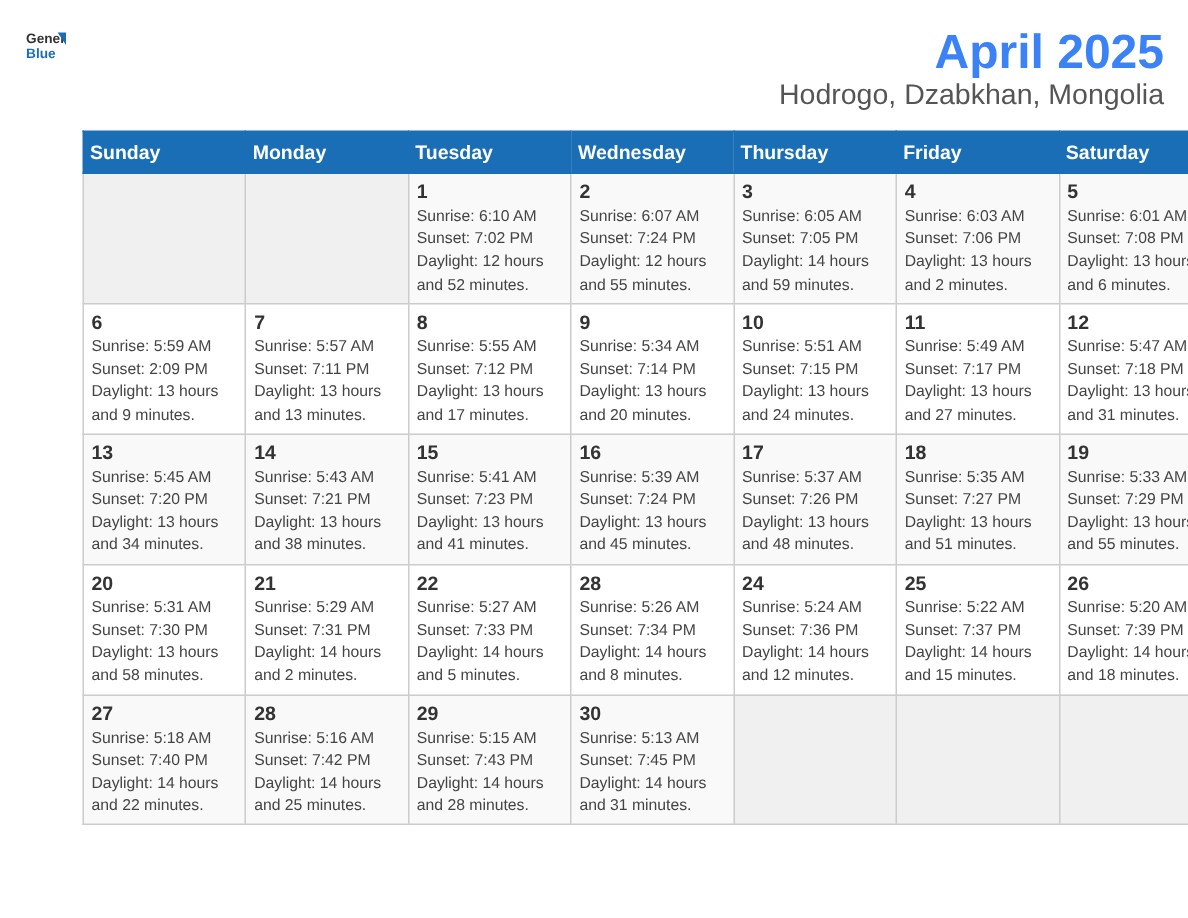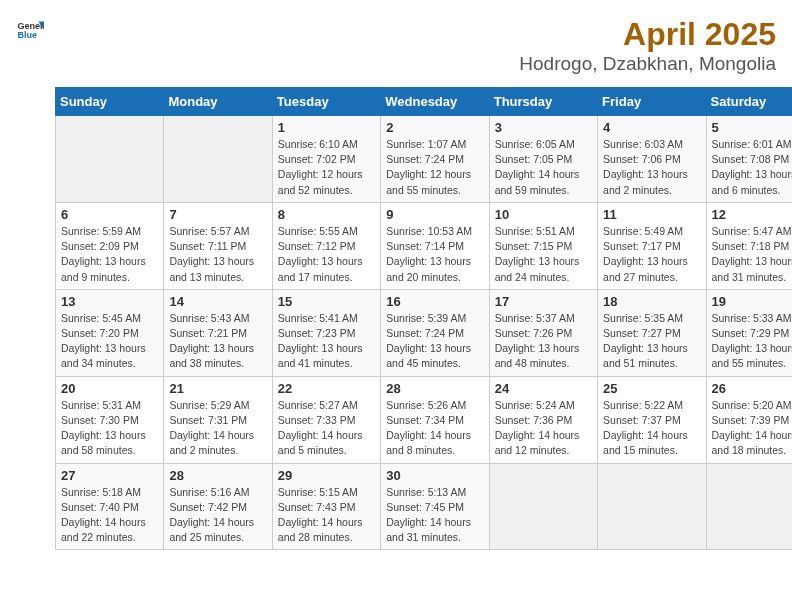--- a/index.html
+++ b/index.html
@@ -24,21 +24,21 @@
     .logo-icon {
       width: 28px;
       height: 28px;
     }
     .title-area {
       text-align: right;
     }
     .main-title {
       font-size: 32px;
       font-weight: bold;
-      color: #a16207;
+      color: #3b82f6;
     }
     .subtitle {
       font-size: 19px;
       color: #555;
     }
     .calendar {
       width: 100%;
       border-collapse: collapse;
       font-size: 11px;
       margin-left: 39px;
@@ -116,21 +116,21 @@
         <td class="empty-cell"></td>
         <td class="empty-cell"></td>
         <td>
           <span class="day-number">1</span>
           <div class="day-info">Sunrise: 6:10 AM</div>
           <div class="day-info">Sunset: 7:02 PM</div>
           <div class="day-info">Daylight: 12 hours and 52 minutes.</div>
         </td>
         <td>
           <span class="day-number">2</span>
-          <div class="day-info">Sunrise: 1:07 AM</div>
+          <div class="day-info">Sunrise: 6:07 AM</div>
           <div class="day-info">Sunset: 7:24 PM</div>
           <div class="day-info">Daylight: 12 hours and 55 minutes.</div>
         </td>
         <td>
           <span class="day-number">3</span>
           <div class="day-info">Sunrise: 6:05 AM</div>
           <div class="day-info">Sunset: 7:05 PM</div>
           <div class="day-info">Daylight: 14 hours and 59 minutes.</div>
         </td>
         <td>
@@ -160,21 +160,21 @@
           <div class="day-info">Daylight: 13 hours and 13 minutes.</div>
         </td>
         <td>
           <span class="day-number">8</span>
           <div class="day-info">Sunrise: 5:55 AM</div>
           <div class="day-info">Sunset: 7:12 PM</div>
           <div class="day-info">Daylight: 13 hours and 17 minutes.</div>
         </td>
         <td>
           <span class="day-number">9</span>
-          <div class="day-info">Sunrise: 10:53 AM</div>
+          <div class="day-info">Sunrise: 5:34 AM</div>
           <div class="day-info">Sunset: 7:14 PM</div>
           <div class="day-info">Daylight: 13 hours and 20 minutes.</div>
         </td>
         <td>
           <span class="day-number">10</span>
           <div class="day-info">Sunrise: 5:51 AM</div>
           <div class="day-info">Sunset: 7:15 PM</div>
           <div class="day-info">Daylight: 13 hours and 24 minutes.</div>
         </td>
         <td>

